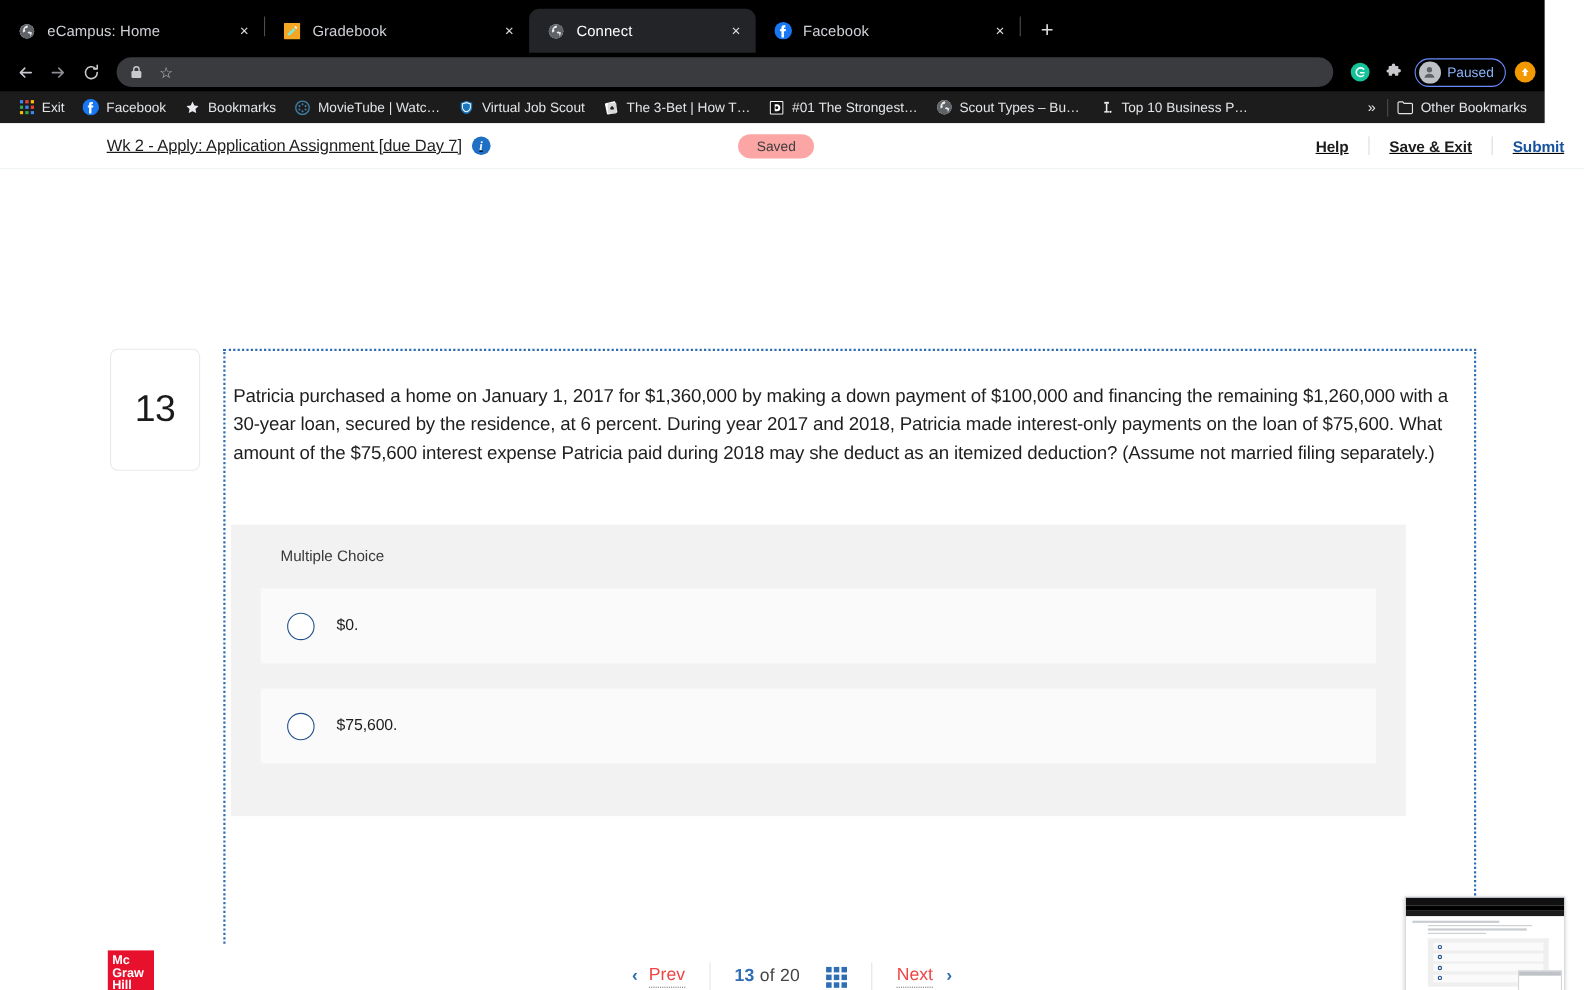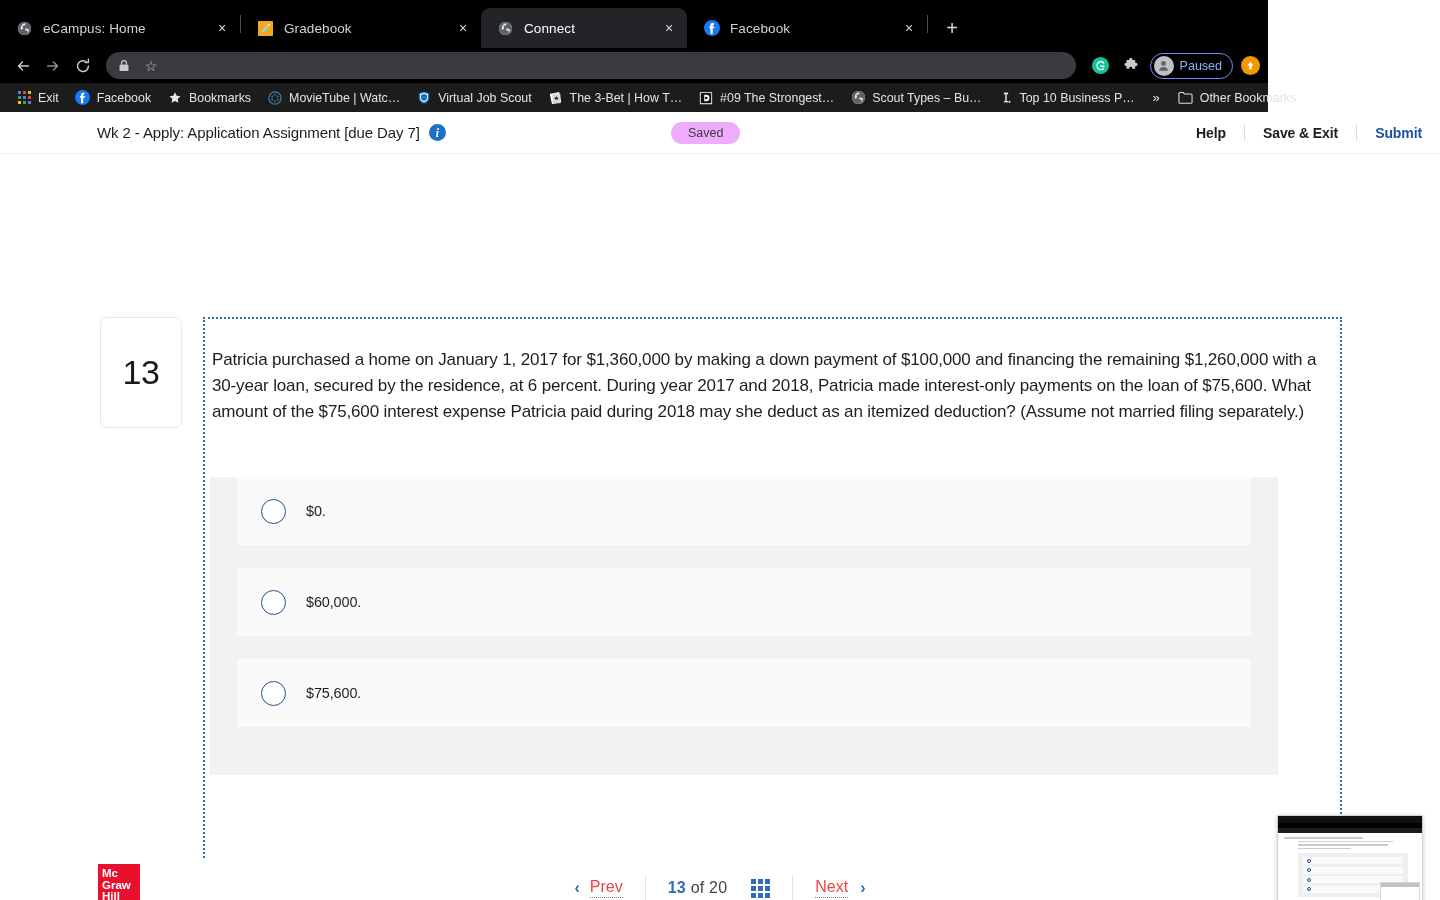--- a/index.html
+++ b/index.html
@@ -4,21 +4,21 @@
 <style>
   * { box-sizing: border-box; margin: 0; padding: 0; }
   html, body {
     width: 1440px; height: 900px;
     font-family: "Liberation Sans", sans-serif;
     background: #ffffff;
     overflow: hidden;
   }
 
   
-  .browser { width: 1268px; background: #000000; }
+  .browser { width: 1404px; background: #000000; }
 
   .tabstrip {
     height: 48px; display: flex; align-items: flex-end;
     background: #000000; padding-left: 0;
   }
   .tab {
     height: 40px; display: flex; align-items: center;
     padding: 0 10px 0 16px; gap: 10px;
     min-width: 0; position: relative;
     font-size: 13.5px; color: #cfd2d6;
@@ -108,33 +108,34 @@
   .bm .bmicon { width: 16px; height: 16px; flex: 0 0 16px; display:flex;align-items:center;justify-content:center;}
   .bm-spacer { flex: 1 1 auto; }
   .chev { color: #e2e4e7; font-size: 13px; padding: 0 10px; }
   .bm-sep { width: 1px; height: 16px; background: #4a4c50; }
 
   
   .app-header {
     height: 42px; background: #ffffff; display: flex; align-items: center;
     padding: 0 18px 0 97px; border-bottom: 1px solid #eceff1;
     position: relative;
+    text-decoration: underline;
   }
   .assign-title {
     font-size: 15px; color: #1d1d1d; letter-spacing: -.1px;
   }
   .info-badge {
     width: 17px; height: 17px; border-radius: 50%; background: #1f6fc4;
     color: #fff; font-size: 11.5px; font-weight: bold; font-style: italic;
     display: inline-flex; align-items: center; justify-content: center;
     margin-left: 9px; vertical-align: middle; font-family: "Liberation Serif", serif;
   }
   .saved-pill {
     position: absolute; left: 671px; top: 50%; transform: translateY(-50%);
-    background: #f0abfc; border-radius: 12px; padding: 4px 17px;
+    background: #fca5a5; border-radius: 12px; padding: 4px 17px;
     font-size: 12.5px; color: #3c3c3c;
   }
   .hdr-actions { margin-left: auto; display: flex; align-items: center; }
   .hdr-actions a {
     font-size: 14px; font-weight: bold; color: #1c1c1c;
     padding: 0 18px; text-decoration: none; letter-spacing: -.1px;
   }
   .hdr-actions a.submit { color: #16529e; padding-right: 0; }
   .hdr-divider { width: 1px; height: 17px; background: #d9dde1; }
 
@@ -409,21 +410,21 @@
     </div>
     <div class="bm">
       <span class="bmicon">
         <svg width="14" height="14" viewBox="0 0 16 16">
             <rect x="1" y="1" width="14" height="14" rx="1" fill="#fff"></rect>
             <rect x="2" y="2" width="12" height="12" fill="#111"></rect>
             <path d="M6 4.3h2.2a3.7 3.7 0 010 7.4H6z" fill="#fff"></path>
             <circle cx="8.2" cy="8" r="1.5" fill="#111"></circle>
           </svg>
       </span>
-      <span>#09 The Strongest…</span>
+      <span>#01 The Strongest…</span>
     </div>
     <div class="bm">
       <span class="bmicon">
         <svg width="15" height="15" viewBox="0 0 16 16">
             <circle cx="8" cy="8" r="7" fill="#e8eaed"></circle>
             <path d="M8 1a7 7 0 100 14A7 7 0 008 1zm0 1.3c1 0 1.3 1.2.6 2-.7.9-2.2.3-2.6 1.3-.3 1 .9 1.5.4 2.4-.4.8-1.8.5-2.1 1.5A5.7 5.7 0 018 2.3zm3.4 10.4c-.6-.7.3-1.7-.4-2.4-.6-.6-1.7-.1-2.2-.8-.5-.8.6-1.6 1.5-1.4.9.2 1.6 1 2.5.7a5.7 5.7 0 01-1.4 3.9z" fill="#5f6368"></path>
           </svg>
       </span>
       <span>Scout Types – Bu…</span>
     </div>
@@ -466,32 +467,29 @@
 </div>
 
 <div class="content-wrap">
 
   <div class="qnum-box">13</div>
 
   <div class="q-region">
     <div class="q-text">Patricia purchased a home on January 1, 2017 for $1,360,000 by making a down payment of $100,000 and financing the remaining $1,260,000 with a 30-year loan, secured by the residence, at 6 percent. During year 2017 and 2018, Patricia made interest-only payments on the loan of $75,600. What amount of the $75,600 interest expense Patricia paid during 2018 may she deduct as an itemized deduction? (Assume not married filing separately.)</div>
 
     <div class="mc-panel">
+      <div class="mc-head">Multiple Choice</div>
       <div class="options">
 
         <div class="option-row">
           <span class="radio"></span>
           <span class="option-label">$0.</span>
         </div>
 
 
-        <div class="option-row">
-          <span class="radio"></span>
-          <span class="option-label">$60,000.</span>
-        </div>
 
         <div class="option-row">
           <span class="radio"></span>
           <span class="option-label">$75,600.</span>
         </div>
 
       </div>
     </div>
   </div>
 </div>

